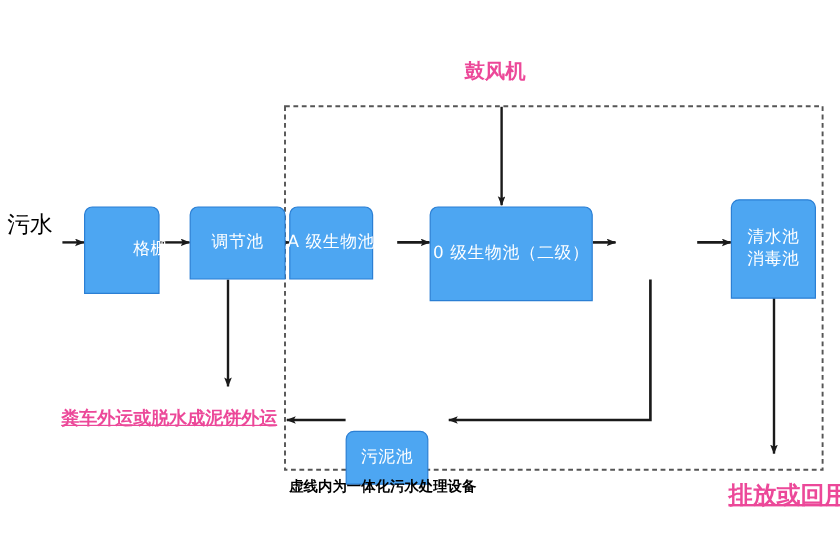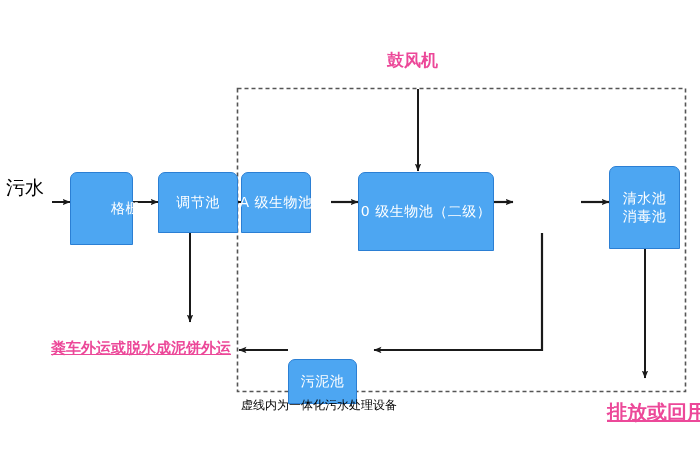--- a/index.html
+++ b/index.html
@@ -42,21 +42,21 @@
   }
   .node .line2 { display: block; }
   .label {
     position: absolute;
     white-space: nowrap;
     font-size: 15px;
     line-height: 1;
   }
   .label.black { color: #000000; }
   .label.blue  { color: #ec4899; font-weight: bold; }
-  .label.caption { color: #000000; font-size: 12px; font-weight: normal; }
+  .label.caption { color: #000000; font-size: 12px; font-weight: bold; }
 </style>
 </head>
 <body>
 
 <div id="canvas">
 
   <svg id="svg-layer" viewBox="0 0 700 450" xmlns="http://www.w3.org/2000/svg">
     <defs>
       <marker id="arrowhead" markerWidth="9" markerHeight="9" refX="7.5" refY="3.2" orient="auto" markerUnits="userSpaceOnUse">
         <path d="M0,0 L8,3.2 L0,6.4 L1.8,3.2 z" fill="#1a1a1a"></path>

